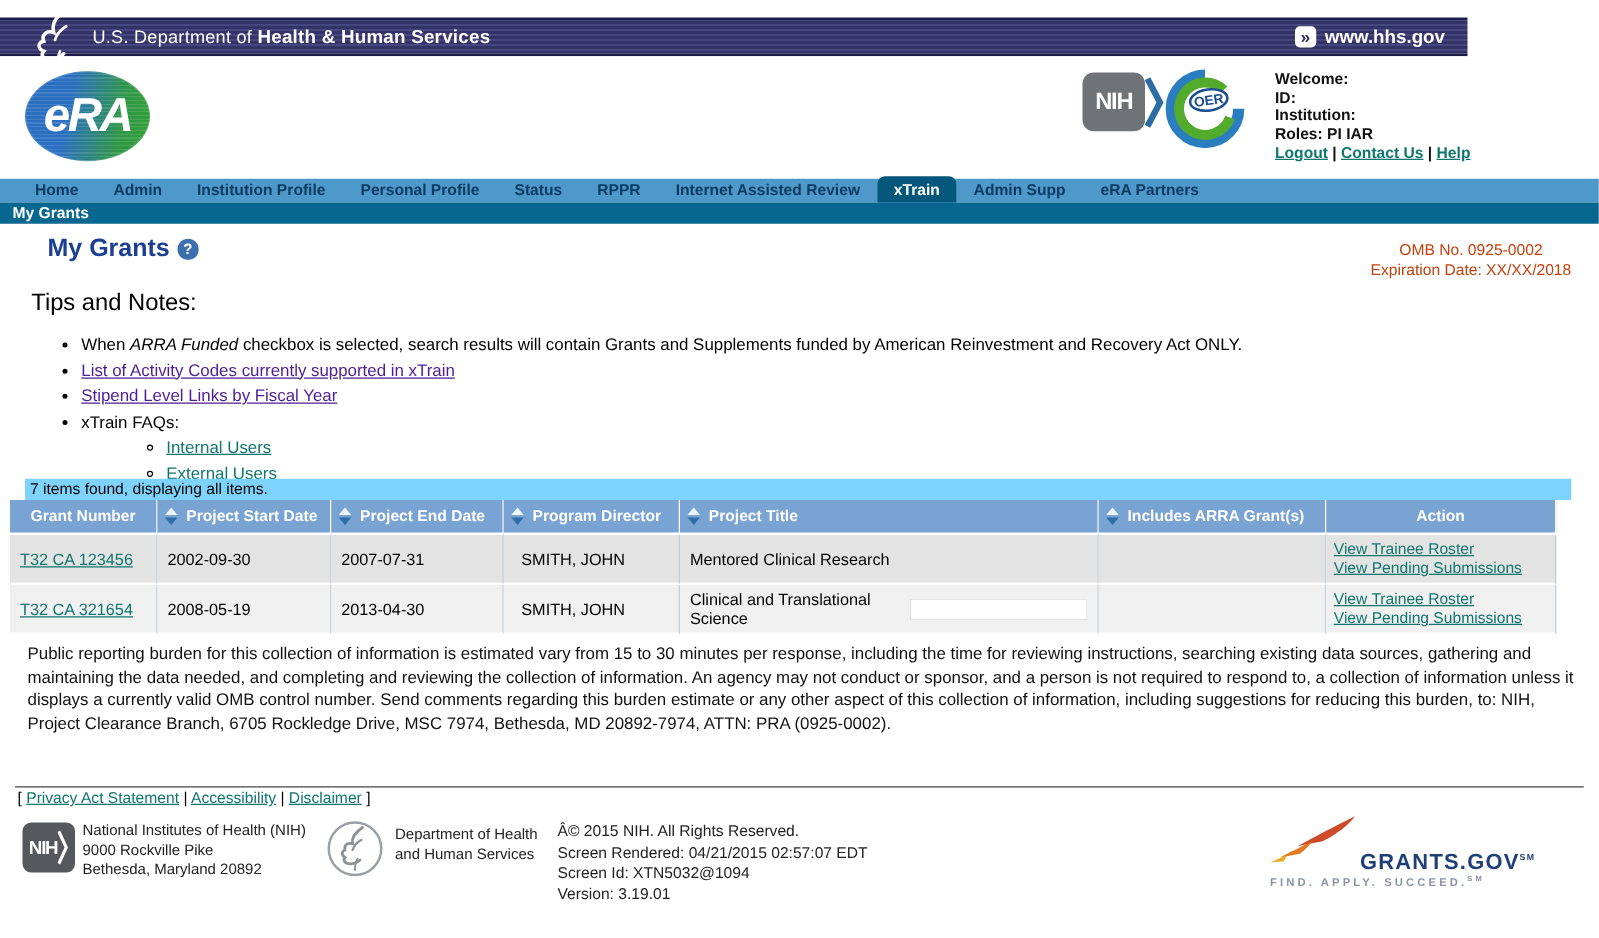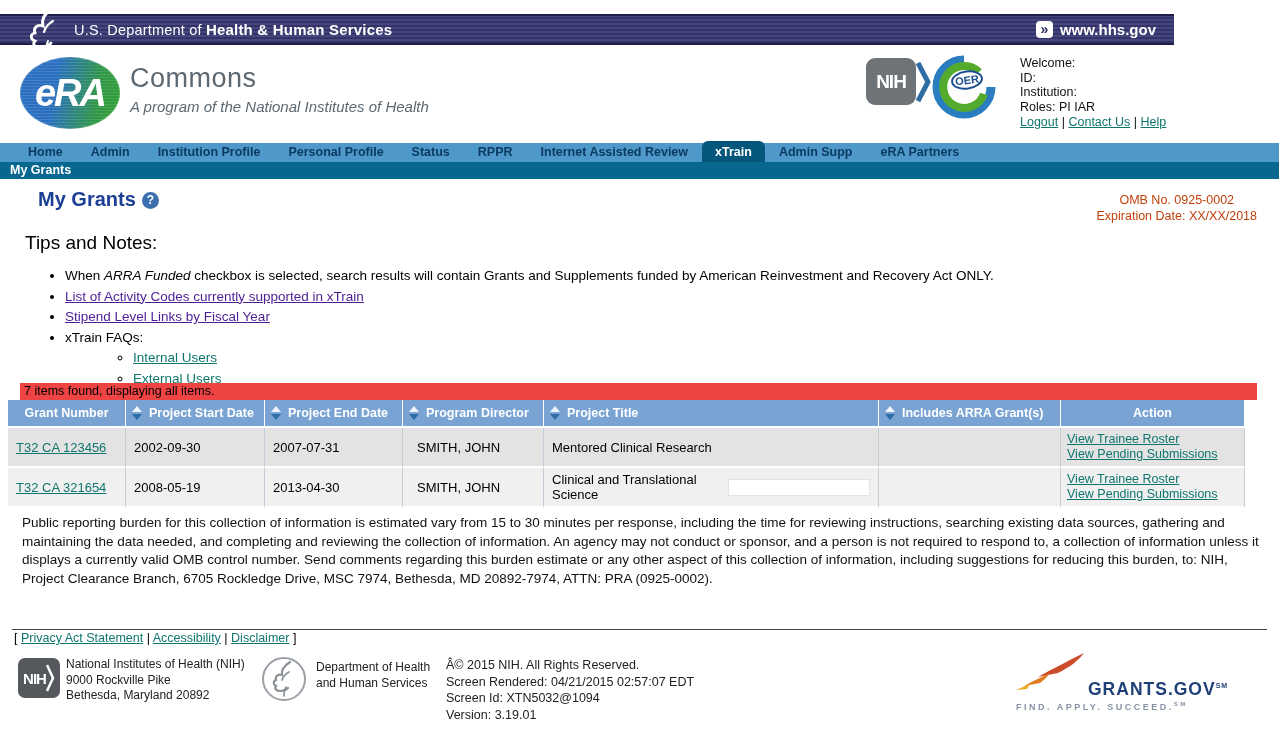--- a/index.html
+++ b/index.html
@@ -33,21 +33,21 @@
   }
   .era-oval::after{ content:""; position:absolute; inset:0; border-radius:50%;
     background:repeating-linear-gradient(0deg,rgba(255,255,255,.12) 0 1px,transparent 1px 3px); }
   .commons-block { position:absolute; left:130px; top:18px; color:#5c6872; }
   .commons-title { font-size:27px; letter-spacing:.5px; }
   .commons-tagline { font-size:15px; font-style:italic; margin-top:4px; }
   .nih-logo-box { position:absolute; left:866px; top:13px; display:flex; align-items:center; }
   .nih-gray { width:50px; height:47px; background:#6e7378; border-radius:9px; display:flex;
     align-items:center; justify-content:center; color:#fff; font-weight:bold; font-size:19px; letter-spacing:-1px; }
   .oer-wrap { position:absolute; left:932px; top:10px; }
-  .user-block { position:absolute; left:1020px; top:11px; font-size:12.5px; line-height:14.5px; color:#111; }
+  .user-block { position:absolute; left:1020px; top:11px; font-size:12.5px; line-height:14.5px; color:#111;font-weight:bold; }
   .user-block .row { margin-bottom:0; }
   .user-links { margin-top:1px; }
   a, .lnk { color:#0f766e; text-decoration:underline; cursor:pointer; }
   .green-lnk { color:#4c1d95; text-decoration:underline; cursor:pointer; }
 
   
   .navbar { position:absolute; top:143px; left:0; width:1279px; height:19px; background:#4e99c9;
     display:flex; align-items:flex-end; padding-left:14px; }
   .nav-item { font-size:12.5px; font-weight:bold; color:#0b3a63; padding:2px 14px 3px; cursor:pointer; white-space:nowrap; }
   .active-tab { background:#04567a; color:#fff; border-radius:6px 6px 0 0; padding:4px 13px 3px; }
@@ -62,21 +62,21 @@
   .omb { position:absolute; right:22px; top:4px; text-align:center; font-size:12.5px; line-height:16px; color:#c2410c; }
 
   
   .tips { position:absolute; top:232px; left:25px; width:1230px; font-size:13.5px; }
   .tips-heading { font-weight:normal; font-size:19px; }
   .tips ul { margin:14px 0 0 40px; }
   .tips li { margin-bottom:4px; line-height:16.5px; }
   .tips ul ul { list-style-type:circle; margin:4px 0 0 68px; }
 
   
-  .summary-bar { position:absolute; top:383px; left:20px; width:1237px; background:#ef4444;
+  .summary-bar { position:absolute; top:383px; left:20px; width:1237px; background:#7dd3fc;
     font-size:12.5px; padding:1px 4px 2px; color:#000; }
   .grid-table { position:absolute; top:400px; left:8px; width:1131px; display:grid;
     grid-template-columns:118px 139px 138px 141px 335px 182px 184px; }
   .th { background:#79a3d3; color:#fff; font-weight:bold; font-size:12.5px; height:28px;
     display:flex; align-items:center; padding:0 6px; border-right:1px solid #fff; border-bottom:2px solid #fff; cursor:pointer; }
   .th.center { justify-content:center; }
   .sort { display:inline-flex; flex-direction:column; gap:2px; margin-right:7px; }
   .sort .up { width:0; height:0; border-left:5px solid transparent; border-right:5px solid transparent; border-bottom:6px solid #eef4fb; }
   .sort .dn { width:0; height:0; border-left:5px solid transparent; border-right:5px solid transparent; border-top:6px solid #2f6da8; }
   .trow { display:contents; }
@@ -128,24 +128,20 @@
     <div class="banner-right">
       <span class="chev-badge">»</span>
       <span class="hhs-url">www.hhs.gov</span>
     </div>
   </div>
 
   <div class="header">
     <div class="era-oval">
         <span>eRA</span>
       </div>
-    <div class="commons-block">
-      <div class="commons-title">Commons</div>
-      <div class="commons-tagline">A program of the National Institutes of Health</div>
-    </div>
     <div class="nih-logo-box">
       <div class="nih-gray">NIH</div>
       <svg width="16" height="46" viewBox="0 0 16 46">
         <polyline points="2,4 12,23 2,42" fill="none" stroke="#2e6da4" stroke-width="5"></polyline>
       </svg>
     </div>
     <div class="oer-wrap">
       <svg width="64" height="64" viewBox="0 0 64 64">
         <circle cx="32" cy="32" r="30" fill="#fff"></circle>
         <path d="M32 5 a27 27 0 1 0 27 27" fill="none" stroke="#2a7ec0" stroke-width="9"></path>

